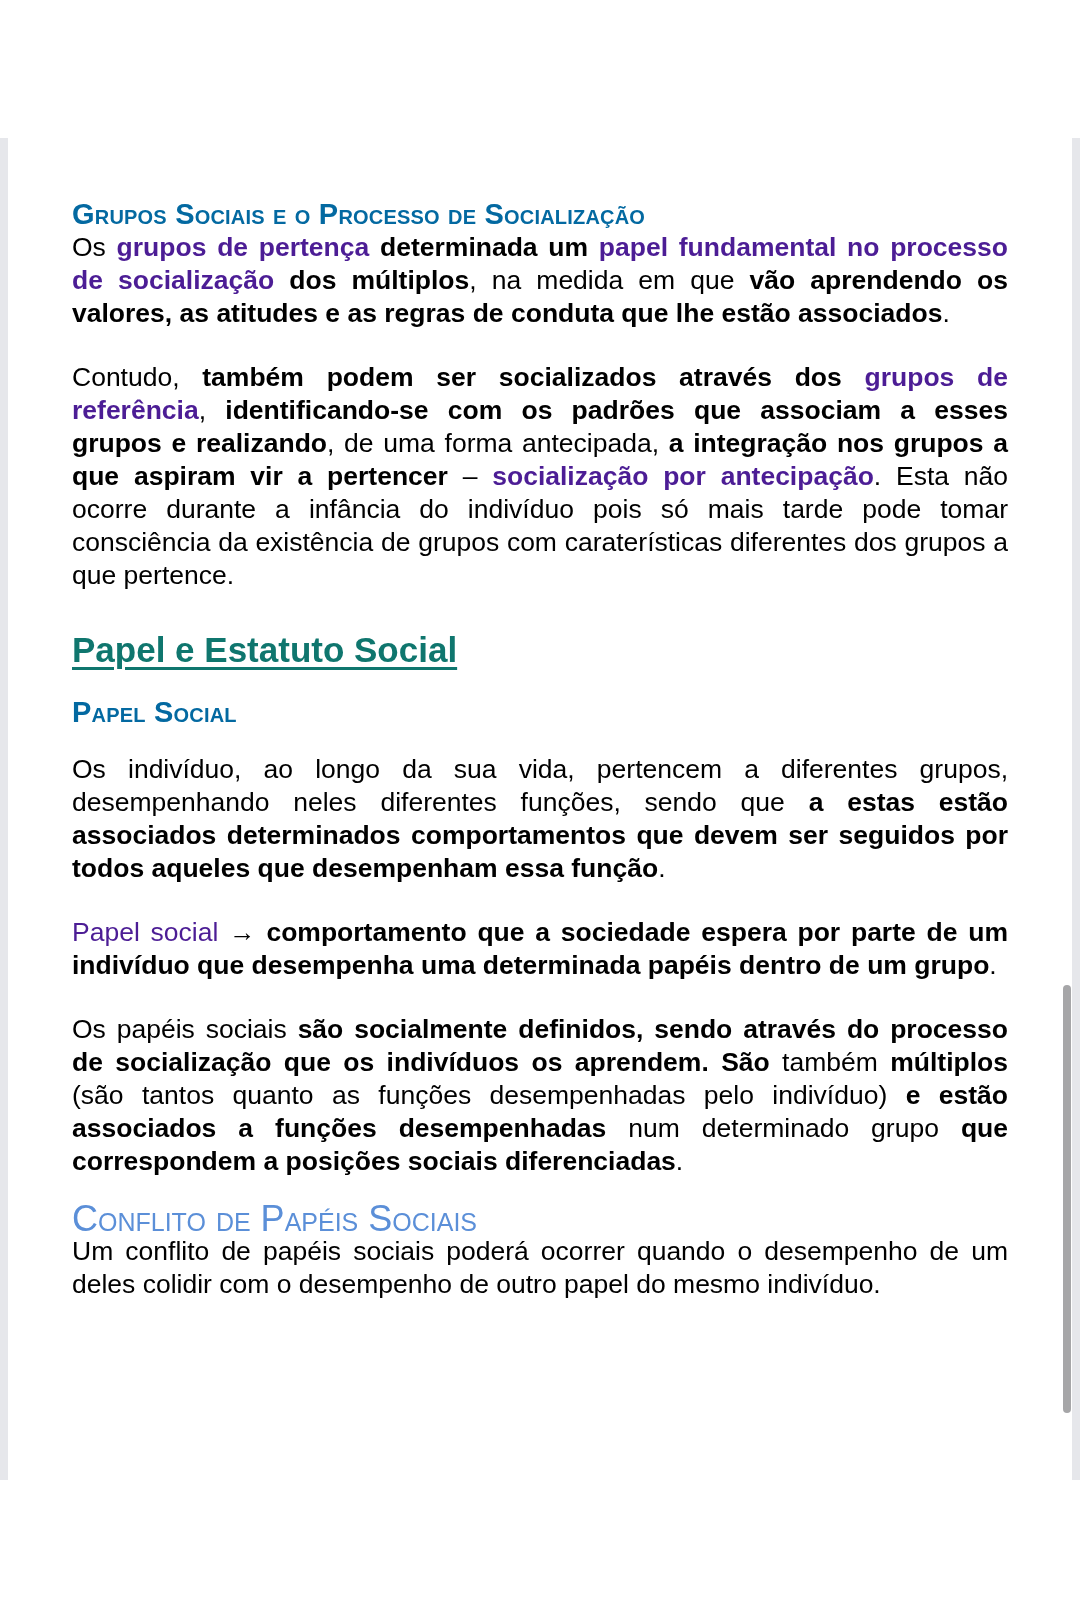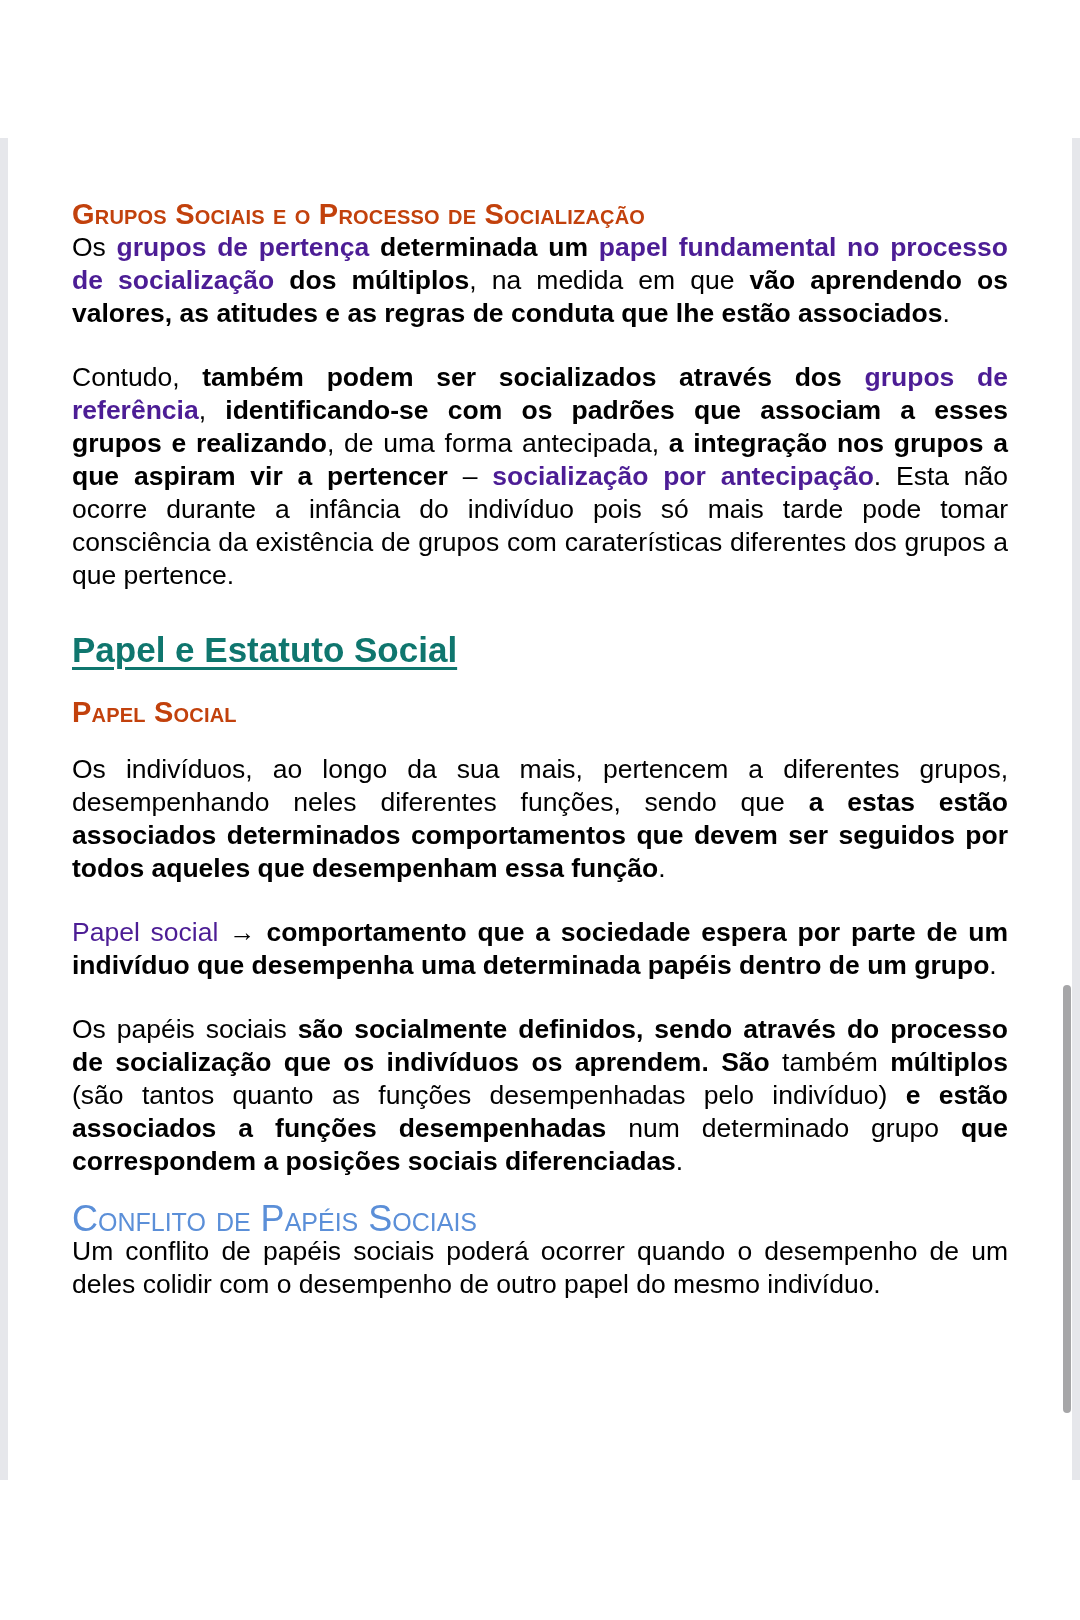--- a/index.html
+++ b/index.html
@@ -56,21 +56,21 @@
     font-size: 26.5px;
     line-height: 33px;
   }
   .p {
     margin: 0;
     text-align: justify;
   }
   .b { font-weight: bold; }
   .k { color: #4c1d95; }
   .h-sc {
-    color: #c2410c;
+    color: #0369a1;
     font-weight: bold;
     font-variant: small-caps;
     font-size: 29px;
     line-height: 33px;
     margin: 0;
     letter-spacing: 0.2px;
   }
   .h-sc-light {
     color: #5b8fd8;
     font-weight: normal;
@@ -116,21 +116,21 @@
     <div class="gap-h"></div>
 
     <h2 class="h-main">Papel e Estatuto Social</h2>
 
     <div class="gap-h2"></div>
 
     <h3 class="h-sc">Papel Social</h3>
 
     <div class="gap-h3"></div>
 
-    <p class="p"><span>Os indivíduos, ao longo da sua mais, pertencem a diferentes grupos, desempenhando neles diferentes funções, sendo que </span><span class="b">a estas estão associados determinados comportamentos que devem ser seguidos por todos aqueles que desempenham essa função</span><span>.</span></p>
+    <p class="p"><span>Os indivíduo, ao longo da sua vida, pertencem a diferentes grupos, desempenhando neles diferentes funções, sendo que </span><span class="b">a estas estão associados determinados comportamentos que devem ser seguidos por todos aqueles que desempenham essa função</span><span>.</span></p>
 
     <div class="gap-2"></div>
 
     <p class="p"><span class="k">Papel social</span><span> → </span><span class="b">comportamento que a sociedade espera por parte de um indivíduo que desempenha uma determinada papéis dentro de um grupo</span><span>.</span></p>
 
     <div class="gap-2"></div>
 
     <p class="p"><span>Os papéis sociais </span><span class="b">são socialmente definidos, sendo através do processo de socialização que os indivíduos os aprendem. São</span><span> também </span><span class="b">múltiplos</span><span> (são tantos quanto as funções desempenhadas pelo indivíduo) </span><span class="b">e estão associados a funções desempenhadas</span><span> num determinado grupo </span><span class="b">que correspondem a posições sociais diferenciadas</span><span>.</span></p>
 
     <div class="gap-h3"></div>

